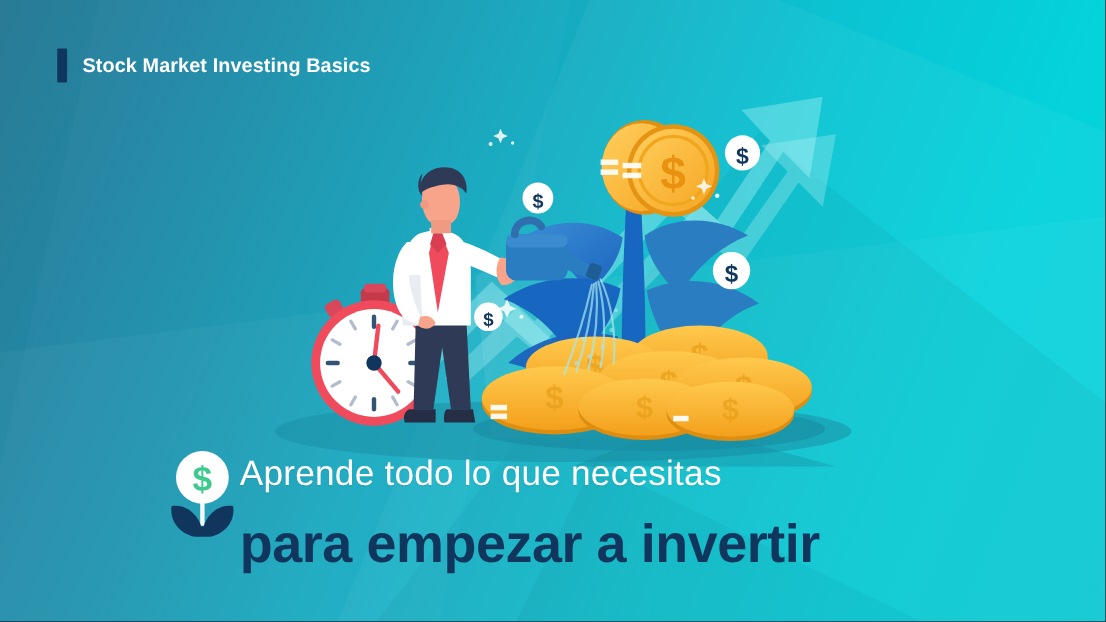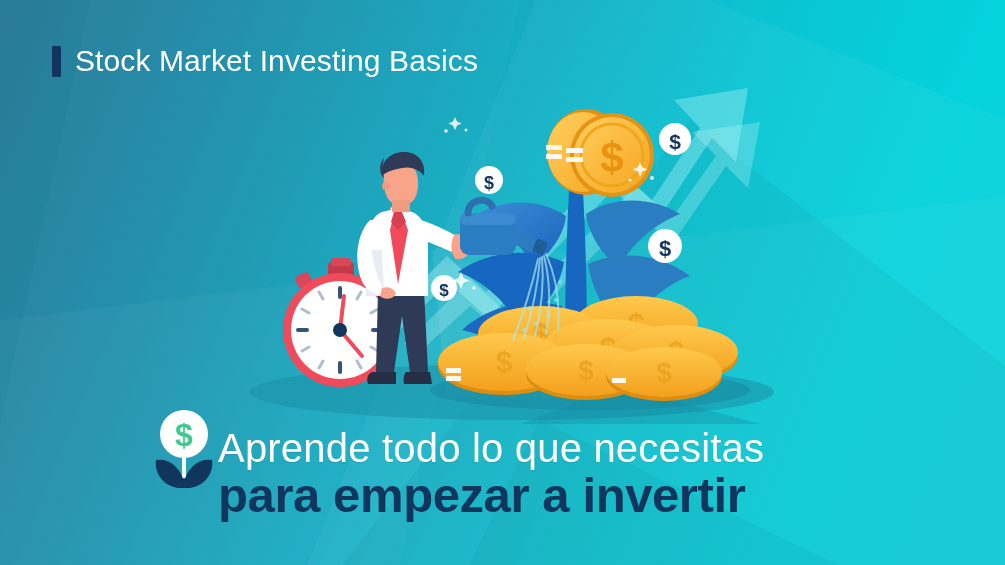--- a/index.html
+++ b/index.html
@@ -26,32 +26,32 @@
       background:rgba(0,60,80,.05);
       transform:rotate(26deg);transform-origin:top left;}
   .f5{top:-140px;left:120px;width:420px;height:900px;
       background:rgba(255,255,255,.022);
       transform:rotate(12deg);transform-origin:top left;}
 
   
   #header{position:absolute;left:52px;top:44px;display:flex;align-items:center;gap:14px;}
   #accent-bar{width:9px;height:31px;background:#11365e;border-radius:1px;}
   #header-title{
-    color:#ffffff;font-size:30px;font-weight:normal;letter-spacing:.1px;
+    color:#ffffff;font-size:18px;font-weight:bold;letter-spacing:.1px;
     white-space:nowrap;
   }
 
   
   #illustration{position:absolute;left:0;top:0;width:1005px;height:565px;}
 
   
   #tagline{position:absolute;left:150px;top:406px;width:800px;}
   #tagline-line1{
-    position:absolute;left:68px;top:20px;
-    color:#ffffff;font-size:40px;font-weight:300;letter-spacing:.2px;
+    position:absolute;left:68px;top:6px;
+    color:#ffffff;font-size:32px;font-weight:300;letter-spacing:.2px;
     white-space:nowrap;text-shadow:0 1px 1px rgba(0,40,60,.10);
   }
   #tagline-line2{
     position:absolute;left:68px;top:48px;
     color:#11365e;font-size:49px;font-weight:bold;letter-spacing:-.4px;
     white-space:nowrap;
     margin-top:13px;
   }
   #logo-mark{position:absolute;left:0;top:2px;width:70px;height:90px;}
 </style>

